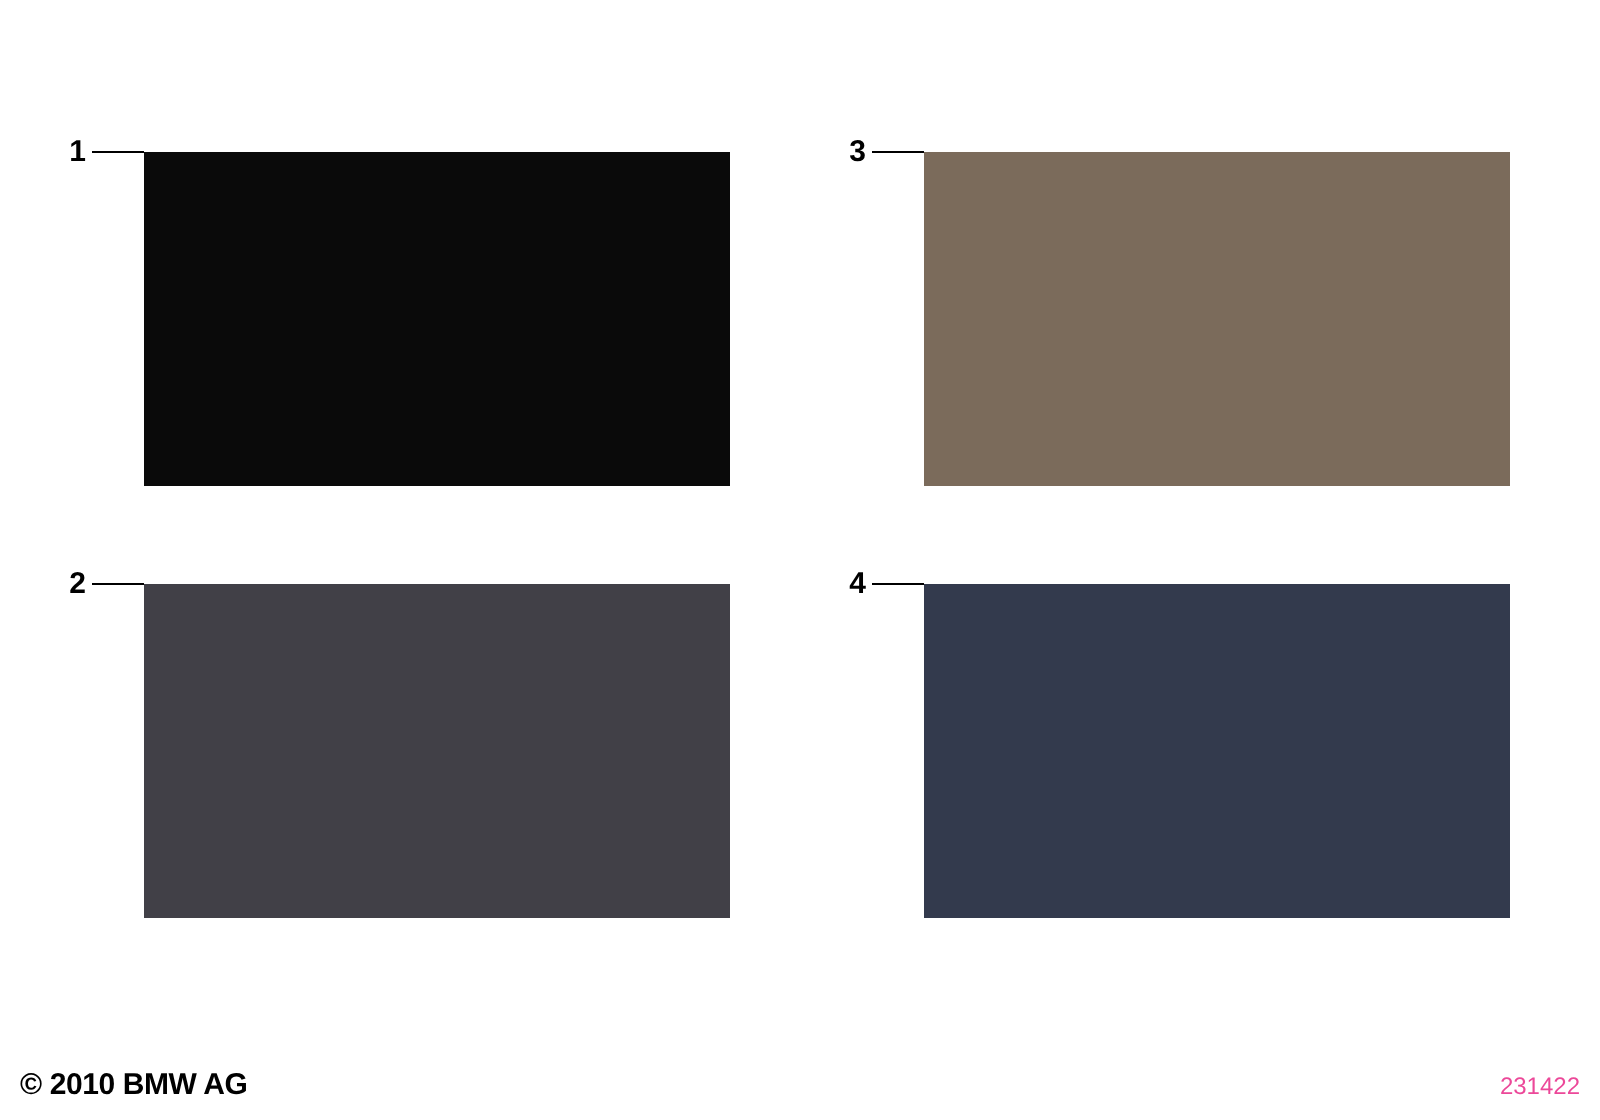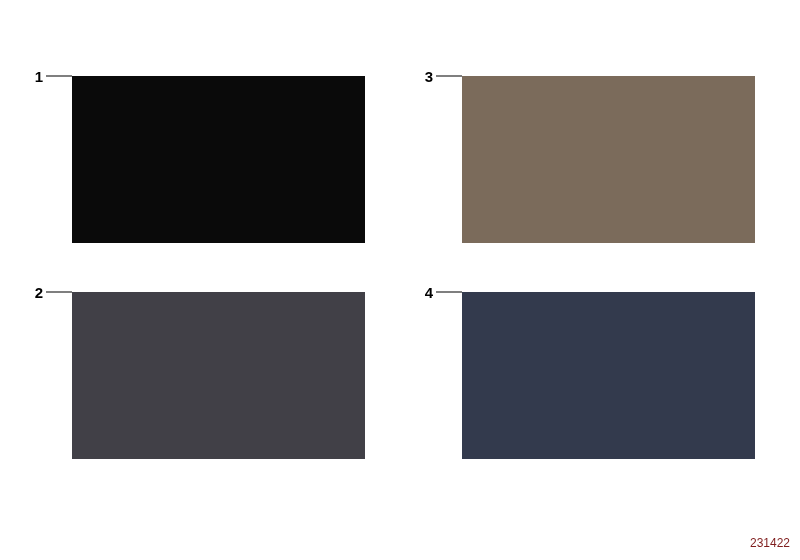--- a/index.html
+++ b/index.html
@@ -122,16 +122,17 @@
     <div class="swatch-block" style="background-color: rgb(123, 107, 91);"></div>
   </div>
 
   <div class="swatch-group row-2 col-2">
     <div class="swatch-label">4</div>
     <div class="swatch-leader"></div>
     <div class="swatch-block" style="background-color: rgb(51, 58, 77);"></div>
   </div>
 
   <div class="footer">
-    <div class="footer-refnum" style="color: #7f1d1d;">231422</div>
+    <div class="footer-copyright" style="color: rgb(0, 0, 0);">© 2010 BMW AG</div>
+    <div class="footer-refnum" style="color: #ec4899;">231422</div>
   </div>
 
 </div>
 
 </body></html>

